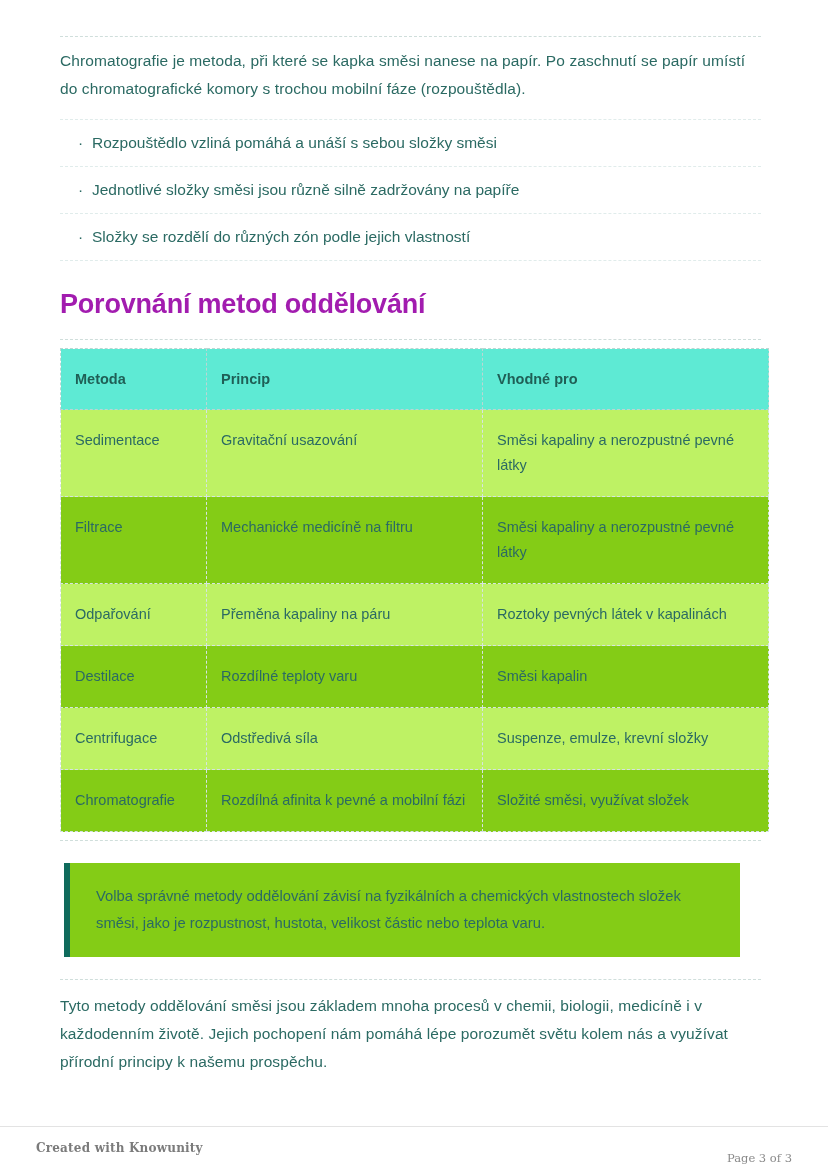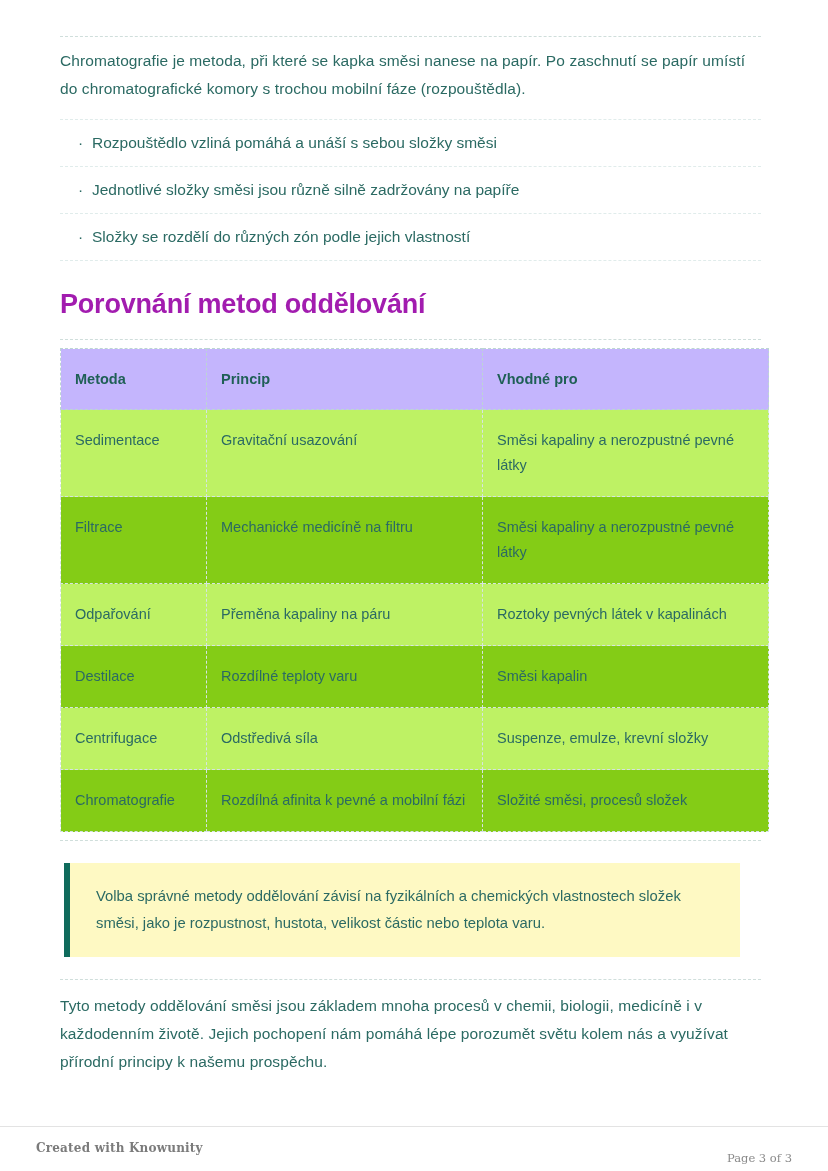--- a/index.html
+++ b/index.html
@@ -68,21 +68,21 @@
     border-bottom: 1px dashed #cfdedb;
     padding: 8px 0 8px 0;
   }
   table.compare {
     border-collapse: collapse;
     width: 708px;
     table-layout: fixed;
     margin: 0 auto;
   }
   table.compare th {
-    background: #c4b5fd;
+    background: #5eead4;
     color: #1f5f56;
     font-size: 14.5px;
     font-weight: bold;
     text-align: left;
     padding: 22px 16px 22px 14px;
     border: 1px dashed #bcd6d2;
     vertical-align: middle;
   }
   table.compare td {
     font-size: 14.5px;
@@ -97,21 +97,21 @@
   }
   table.compare tr.odd td {
     background: #84cc16;
   }
   col.c1 { width: 146px; }
   col.c2 { width: 276px; }
   col.c3 { width: 286px; }
 
   .callout {
     margin: 22px 0 0 4px;
-    background: #fef9c3;
+    background: #84cc16;
     border-left: 6px solid #0f6b5c;
     padding: 20px 24px 20px 26px;
     width: 676px;
     box-sizing: border-box;
   }
   .callout p {
     margin: 0;
     font-size: 14.8px;
     line-height: 27px;
     color: #2b6a63;
@@ -211,21 +211,21 @@
           <td>Směsi kapalin</td>
         </tr>
         <tr class="even">
           <td>Centrifugace</td>
           <td>Odstředivá síla</td>
           <td>Suspenze, emulze, krevní složky</td>
         </tr>
         <tr class="odd">
           <td>Chromatografie</td>
           <td>Rozdílná afinita k pevné a mobilní fázi</td>
-          <td>Složité směsi, procesů složek</td>
+          <td>Složité směsi, využívat složek</td>
         </tr>
       </tbody>
     </table>
   </div>
 
   <div class="callout">
     <p>Volba správné metody oddělování závisí na fyzikálních a chemických vlastnostech složek směsi, jako je rozpustnost, hustota, velikost částic nebo teplota varu.</p>
   </div>
 
   <div class="outro">

